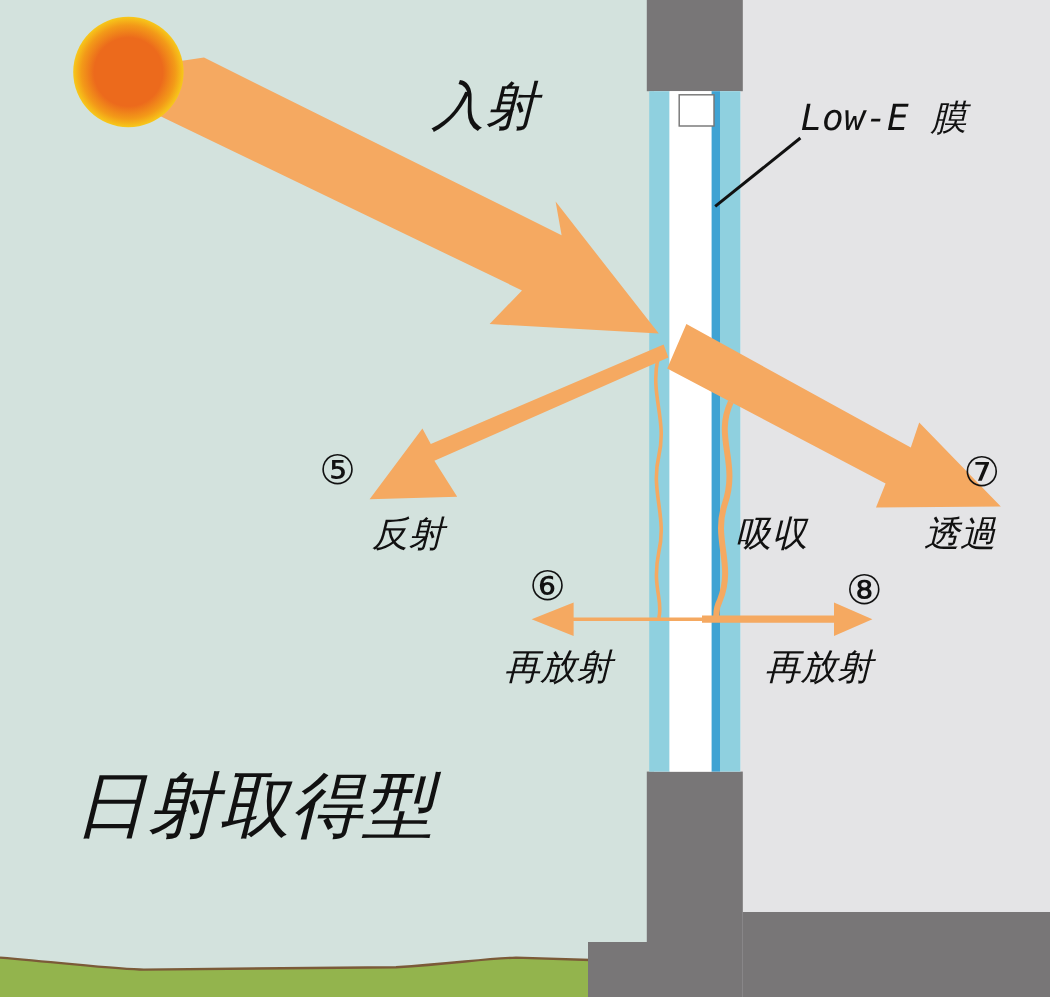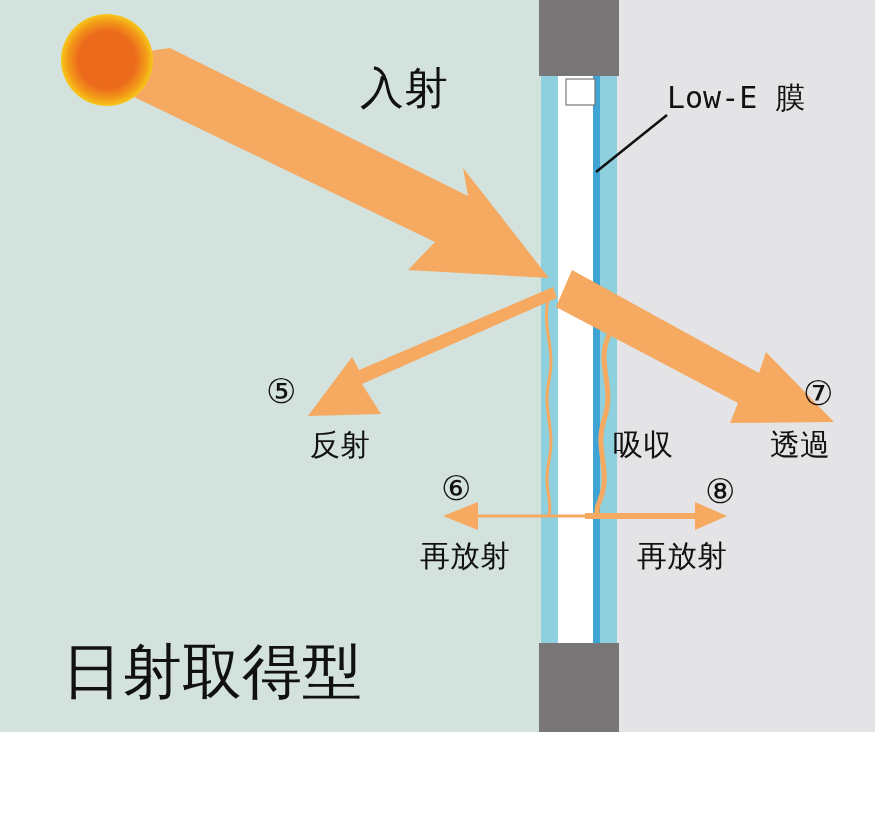--- a/index.html
+++ b/index.html
@@ -1,16 +1,16 @@
 <!DOCTYPE html>
 <html><head>
 <meta charset="utf-8">
 <style>
   html, body { margin: 0; padding: 0; background: #ffffff; }
-  #stage { position: relative; width: 875px; height: 732px; overflow: hidden; }
+  #stage { position: relative; width: 875px; height: 831px; overflow: hidden; font-style: italic; }
   svg { position: absolute; left: 0; top: 0; display: block; }
   .lbl { font-family: "DejaVu Sans", "Liberation Sans", sans-serif; fill: #111111; }
   .mono { font-family: "DejaVu Sans Mono", "Liberation Mono", monospace; fill: #111111; }
 </style>
 </head>
 <body>
 
 <div id="stage">
 <svg width="875" height="831" viewBox="0 0 875 831">
   <defs>

